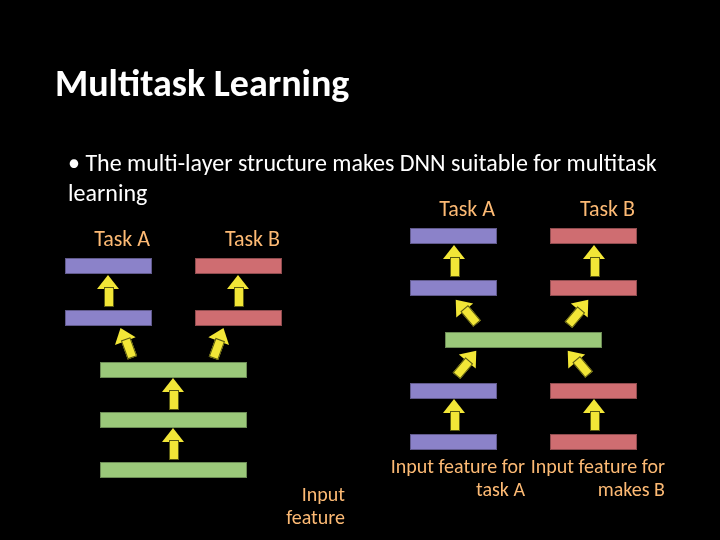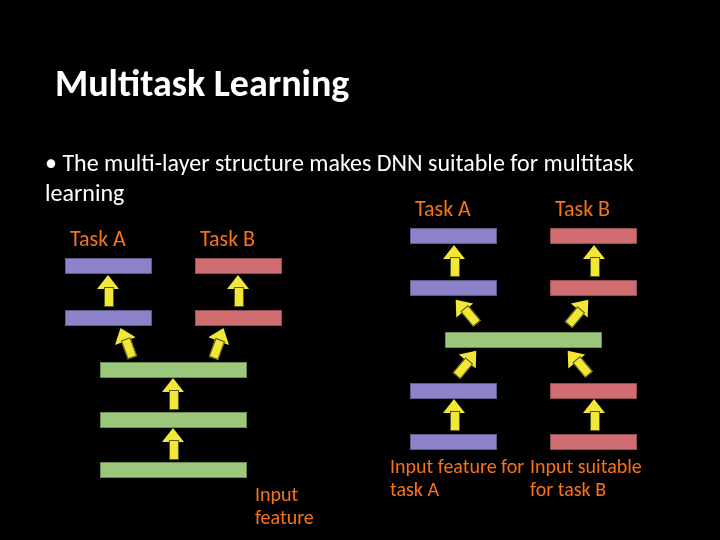--- a/index.html
+++ b/index.html
@@ -15,21 +15,21 @@
   }
   .title {
     position: absolute;
     left: 55px;
     top: 60px;
     font-size: 38px;
     font-weight: 700;
   }
   .bullet {
     position: absolute;
-    left: 45px;
+    left: 68px;
     top: 148px;
     font-size: 24px;
     line-height: 1.25;
     width: 600px;
   }
   .bullet::before {
     content: "• ";
   }
 
   
@@ -64,22 +64,22 @@
     width: 0;
     height: 0;
     border-left: 11px solid transparent;
     border-right: 11px solid transparent;
     border-bottom: 14px solid #f2e637;
   }
 
   .label {
     position: absolute;
     font-size: 22px;
-    color: #f97316;
-    text-align: left;
+    color: #fdba74;
+    text-align: right;
   }
 
   
   .rot-20  { transform: rotate(20deg); }
   .rot-n20 { transform: rotate(-20deg); }
   .rot-40  { transform: rotate(40deg); }
   .rot-n40 { transform: rotate(-40deg); }
 </style>
 </head>
 <body>
@@ -175,13 +175,13 @@
   </div>
 <div class="arrow" style="left:583px; top:399px;">
     <div class="head"></div>
     <div class="stem"></div>
   </div>
 
 <div class="bar purple" style="left:410px; top:434px; width:85px;"></div>
 <div class="bar red" style="left:550px; top:434px; width:85px;"></div>
 
 <div class="label" style="left:390px; top:455px; width:135px; font-size:20px; line-height:1.15;">Input feature for task A</div>
-<div class="label" style="left:530px; top:455px; width:135px; font-size:20px; line-height:1.15;">Input suitable for task B</div>
+<div class="label" style="left:530px; top:455px; width:135px; font-size:20px; line-height:1.15;">Input feature for makes B</div>
 
 </body></html>

